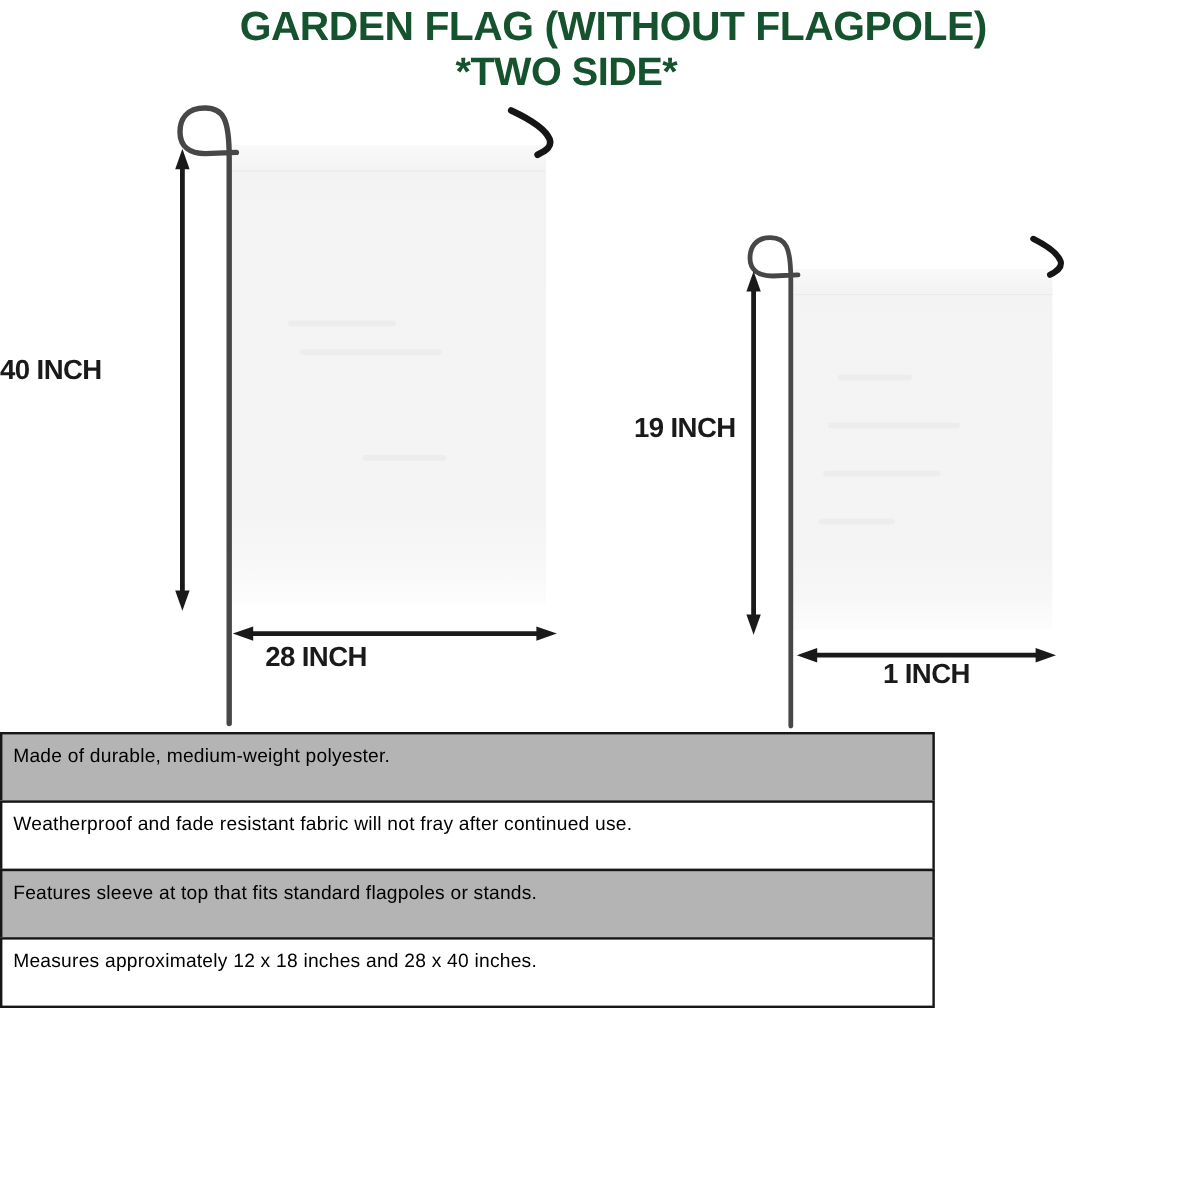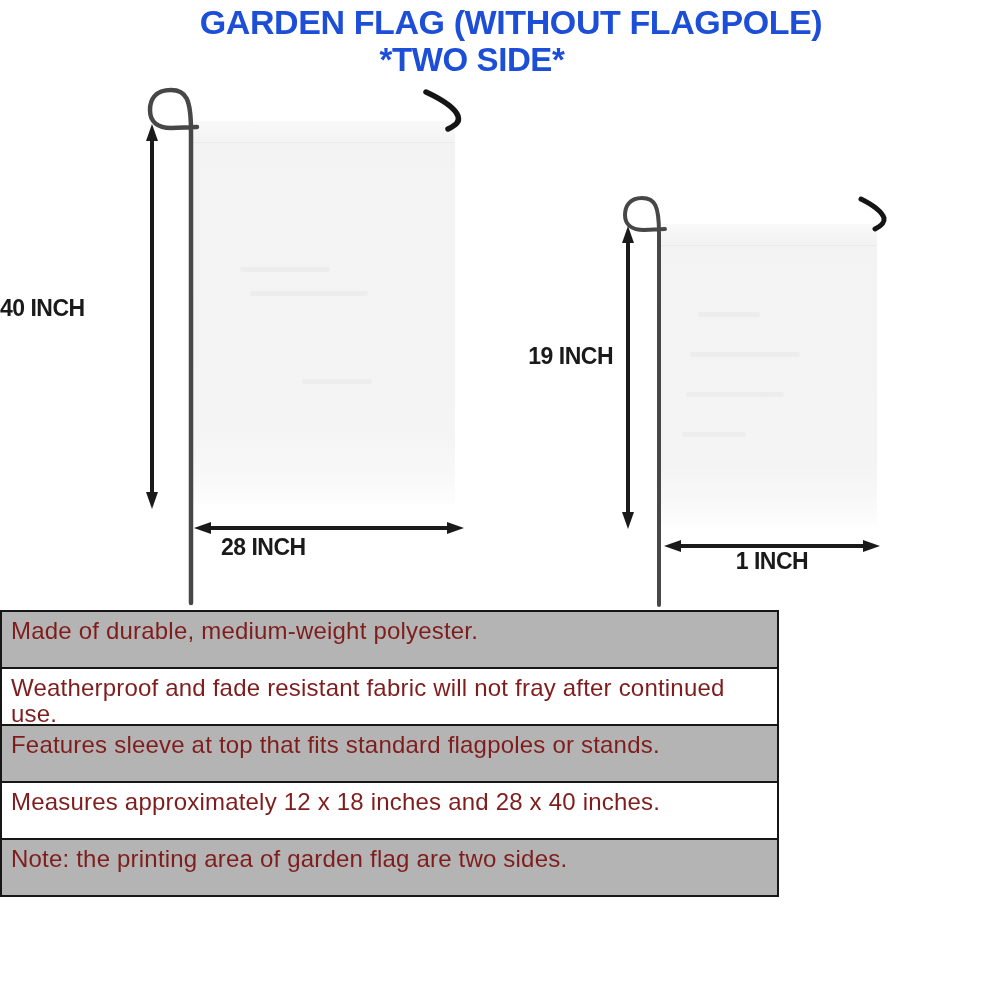--- a/index.html
+++ b/index.html
@@ -2,21 +2,21 @@
 <html><head>
 <meta charset="utf-8">
 <style>
   html,body{margin:0;padding:0;background:#ffffff;}
   .canvas{
     position:relative;width:1000px;height:1000px;background:#ffffff;overflow:hidden;
     font-family:"Liberation Sans","DejaVu Sans",sans-serif;
   }
   .title-line{
     position:absolute;transform:translateX(-50%);white-space:nowrap;
-    color:#1d4ed8;font-weight:800;letter-spacing:-0.4px;
+    color:#14532d;font-weight:800;letter-spacing:-0.4px;
   }
   .title-line-1{left:511px;top:3px;font-size:34px;}
   .title-line-2{left:472px;top:41px;font-size:33px;}
 
   .flag{
     position:absolute;
     background:linear-gradient(180deg,#f9f9f9 0%,#f3f3f4 6%,#f4f4f5 80%,#f8f8f8 92%,#fdfdfd 100%);
   }
   .flag-large{left:192px;top:121px;width:263px;height:383px;}
   .flag-small{left:660px;top:224px;width:217px;height:301px;}
@@ -31,21 +31,21 @@
   .dim-40{left:0;top:295px;width:140px;text-align:left;}
   .dim-18{left:473px;top:343px;width:140px;text-align:right;}
   .dim-28{left:221px;top:534px;width:200px;text-align:left;}
   .dim-12{left:672px;top:548px;width:200px;text-align:center;}
 
   .feature-table{position:absolute;left:0;top:610px;width:779px;}
   .feature-row{
     box-sizing:border-box;height:59px;margin-top:-2px;
     border:2px solid #161616;
     padding:6px 10px 0 9px;
-    font-size:24px;color:#7f1d1d;letter-spacing:0.2px;line-height:26px;
+    font-size:16px;color:#000000;letter-spacing:0.2px;line-height:26px;
   }
   .feature-row:first-child{margin-top:0;}
   .row-gray{background:#b4b4b4;}
   .row-white{background:#ffffff;}
 </style>
 </head>
 <body>
 
 <div class="canvas">
 
@@ -105,16 +105,15 @@
   <div class="dim-label dim-40">40 INCH</div>
   <div class="dim-label dim-28">28 INCH</div>
   <div class="dim-label dim-18">19 INCH</div>
   <div class="dim-label dim-12">1 INCH</div>
 
   <div class="feature-table">
     <div class="feature-row row-gray">Made of durable, medium-weight polyester.</div>
     <div class="feature-row row-white">Weatherproof and fade resistant fabric will not fray after continued use.</div>
     <div class="feature-row row-gray">Features sleeve at top that fits standard flagpoles or stands.</div>
     <div class="feature-row row-white">Measures approximately 12 x 18 inches and 28 x 40 inches.</div>
-    <div class="feature-row row-gray">Note: the printing area of garden flag are two sides.</div>
   </div>
 
 </div>
 
 </body></html>

